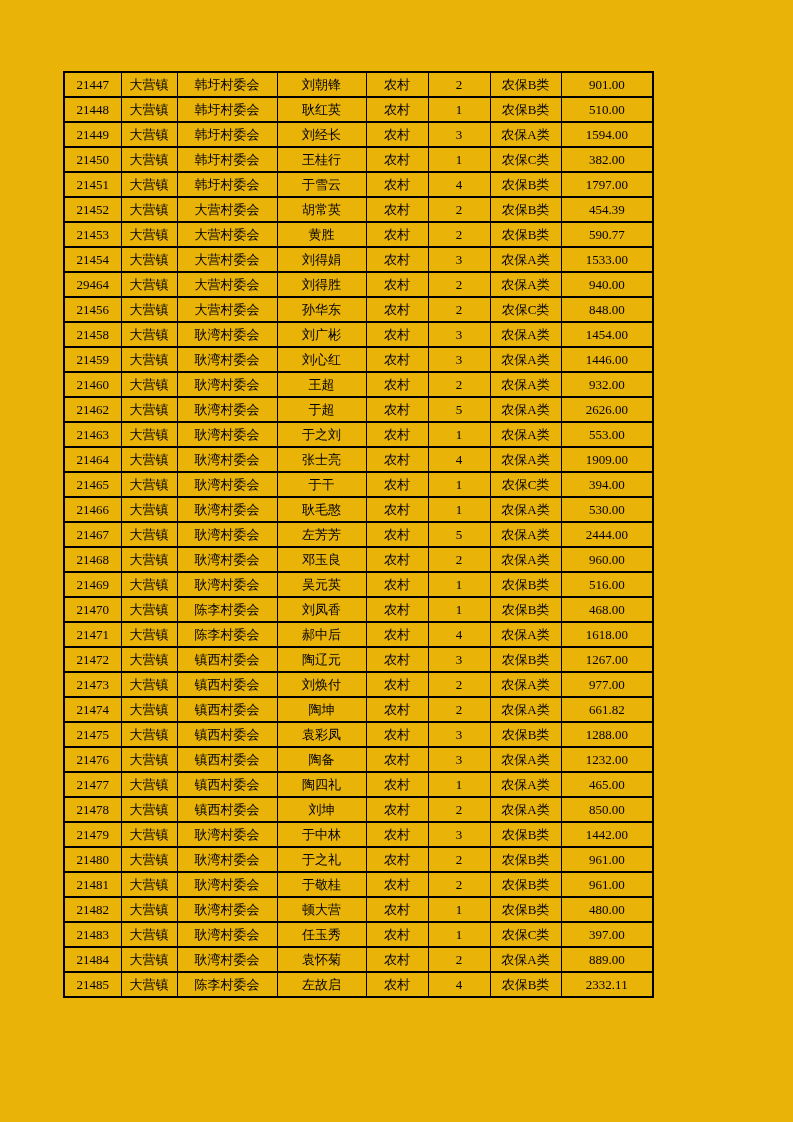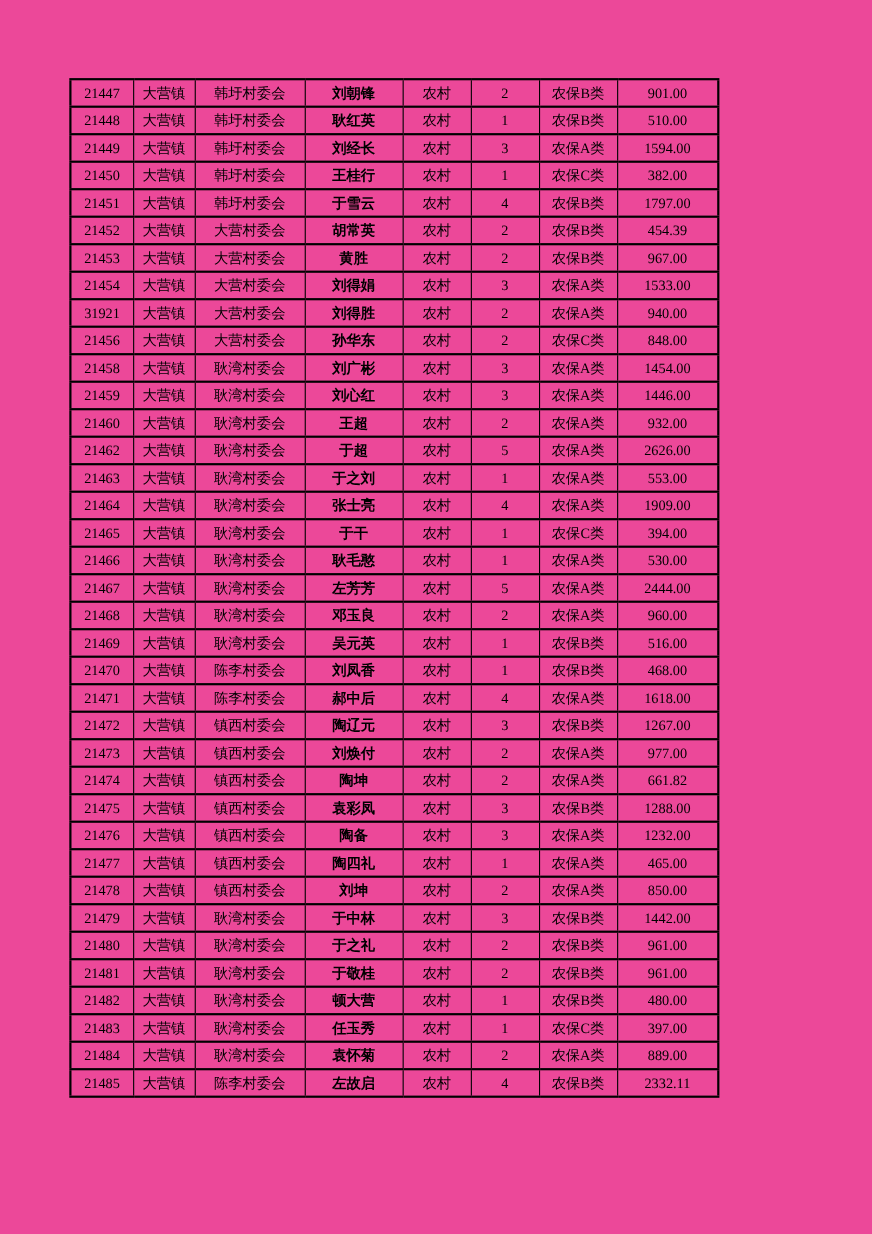--- a/index.html
+++ b/index.html
@@ -9,21 +9,21 @@
     height: 1122px;
     position: relative;
     font-family: "Liberation Serif", "DejaVu Serif", serif;
     color: #000000;
   }
   .page {
     position: absolute;
     left: 0; top: 0;
     width: 793px;
     height: 1122px;
-    background: #ec4899;
+    background: #eab308;
     overflow: hidden;
   }
   table.benefits {
     position: absolute;
     left: 63px;
     top: 71px;
     width: 573px;
     border-collapse: collapse;
     table-layout: fixed;
     border: 2px solid #000000;
@@ -39,21 +39,21 @@
     text-align: center;
     vertical-align: middle;
     white-space: nowrap;
     overflow: hidden;
     padding: 0 2px;
   }
   
   td.c0 { width: 57px; }
   td.c1 { width: 56px; }
   td.c2 { width: 100px; }
-  td.c3 { width: 89px; font-weight: bold; }
+  td.c3 { width: 89px; }
   td.c4 { width: 62px; }
   td.c5 { width: 62px; }
   td.c6 { width: 71px; margin-top: 40px; }
   td.c7 { width: 92px; }
 </style>
 </head>
 <body>
 
 <div class="page">
   <table class="benefits">
@@ -119,34 +119,34 @@
           <td class="c7">454.39</td>
         </tr>
         <tr>
           <td class="c0">21453</td>
           <td class="c1">大营镇</td>
           <td class="c2">大营村委会</td>
           <td class="c3">黄胜</td>
           <td class="c4">农村</td>
           <td class="c5">2</td>
           <td class="c6">农保B类</td>
-          <td class="c7">967.00</td>
+          <td class="c7">590.77</td>
         </tr>
         <tr>
           <td class="c0">21454</td>
           <td class="c1">大营镇</td>
           <td class="c2">大营村委会</td>
           <td class="c3">刘得娟</td>
           <td class="c4">农村</td>
           <td class="c5">3</td>
           <td class="c6">农保A类</td>
           <td class="c7">1533.00</td>
         </tr>
         <tr>
-          <td class="c0">31921</td>
+          <td class="c0">29464</td>
           <td class="c1">大营镇</td>
           <td class="c2">大营村委会</td>
           <td class="c3">刘得胜</td>
           <td class="c4">农村</td>
           <td class="c5">2</td>
           <td class="c6">农保A类</td>
           <td class="c7">940.00</td>
         </tr>
         <tr>
           <td class="c0">21456</td>

